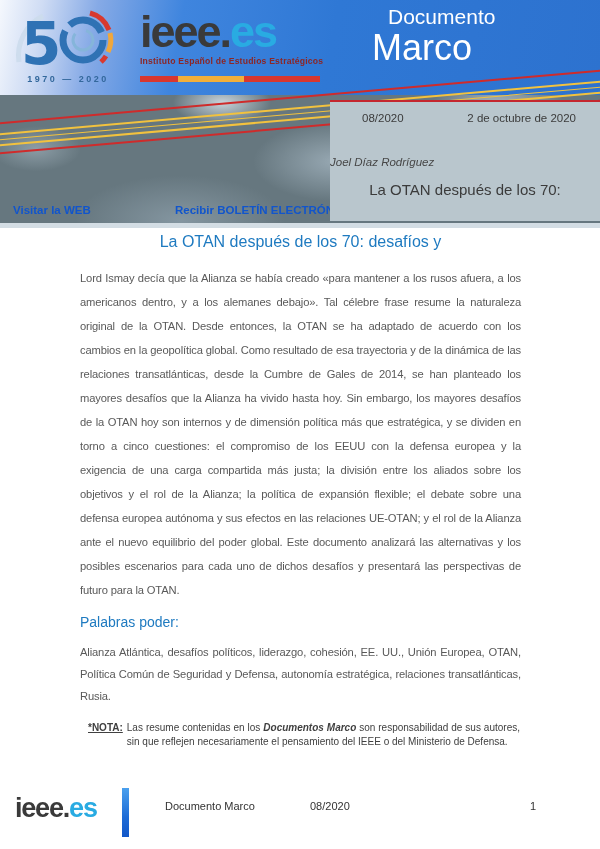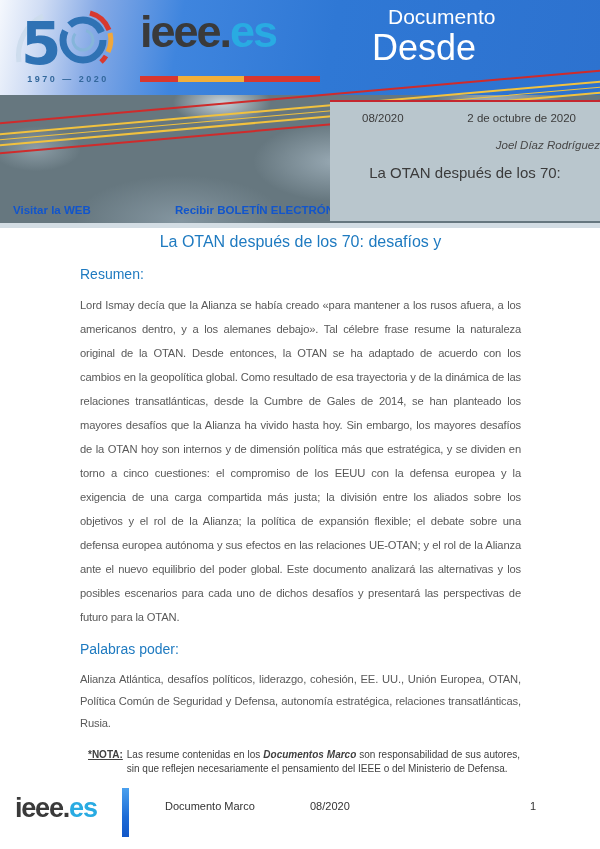--- a/index.html
+++ b/index.html
@@ -58,21 +58,21 @@
   }
   .link-web { left:13px; }
   .link-news { left:175px; }
 
   .metabox {
     position:absolute; left:330px; top:100px; width:270px; height:121px;
     background:#b9c6cd; border-top:2px solid #c4262e;
     color:#3b3b3b;
   }
   .meta-row { display:flex; justify-content:space-between; padding:10px 24px 0 32px; font-size:11.5px; }
-  .meta-author { text-align:right; font-style:italic; font-size:11.5px; color:#474747; margin-top:15px; }
+  .meta-author { text-align:left; font-style:italic; font-size:11.5px; color:#474747; margin-top:32px; }
   .meta-title { text-align:center; font-size:15px; margin-top:11px; line-height:1.45; }
 
   
   .body-flow { position:absolute; top:231px; left:80px; width:441px; color:#595959; }
   .art-title {
     text-align:center; color:#1e7ac0; font-size:16px; font-weight:normal;
     line-height:1.35; margin-bottom:13px;
   }
   .blue-h { color:#1e7ac0; font-size:14px; font-weight:normal; margin-bottom:11px; }
   .para {
@@ -109,30 +109,31 @@
         <circle cx="74" cy="38" r="10" fill="none" stroke="#85b5da" stroke-width="3" stroke-dasharray="38 12"></circle>
         <path d="M 81 11 A 28 28 0 0 1 100 28" fill="none" stroke="#d8392f" stroke-width="5"></path>
         <path d="M 101 31 A 28 28 0 0 1 99 50" fill="none" stroke="#f0a73c" stroke-width="5"></path>
         <path d="M 97 54 A 28 28 0 0 1 92 60" fill="none" stroke="#d8392f" stroke-width="5"></path>
       </svg>
       <div class="years">1970 — 2020</div>
     </div>
 
     <div class="ieee-logo">
       <div class="brand"><span>ieee.</span><span class="es">es</span></div>
+      <div class="ieee-sub">Instituto Español de Estudios Estratégicos</div>
       <div class="flagbar">
         <span class="r1"></span>
           <span class="y"></span>
           <span class="r2"></span>
       </div>
     </div>
 
     <div class="doctype">
       <div class="l1">Documento</div>
-      <div class="l2">Desde</div>
+      <div class="l2">Marco</div>
     </div>
   </div>
 
   <div class="map">
     <a class="maplink link-web">Visitar la WEB</a>
     <a class="maplink link-news">Recibir BOLETÍN ELECTRÓNICO</a>
   </div>
 
   <div class="swoosh">
     <div class="ln red1"></div>
@@ -153,21 +154,20 @@
     </div>
   </div>
 
   <div class="strip"></div>
 
   <div class="body-flow">
     <div class="art-title">
       <div>La OTAN después de los 70: desafíos y</div>
     </div>
 
-    <div class="blue-h">Resumen:</div>
     <p class="para">Lord Ismay decía que la Alianza se había creado «para mantener a los rusos afuera, a los americanos dentro, y a los alemanes debajo». Tal célebre frase resume la naturaleza original de la OTAN. Desde entonces, la OTAN se ha adaptado de acuerdo con los cambios en la geopolítica global. Como resultado de esa trayectoria y de la dinámica de las relaciones transatlánticas, desde la Cumbre de Gales de 2014, se han planteado los mayores desafíos que la Alianza ha vivido hasta hoy. Sin embargo, los mayores desafíos de la OTAN hoy son internos y de dimensión política más que estratégica, y se dividen en torno a cinco cuestiones: el compromiso de los EEUU con la defensa europea y la exigencia de una carga compartida más justa; la división entre los aliados sobre los objetivos y el rol de la Alianza; la política de expansión flexible; el debate sobre una defensa europea autónoma y sus efectos en las relaciones UE-OTAN; y el rol de la Alianza ante el nuevo equilibrio del poder global. Este documento analizará las alternativas y los posibles escenarios para cada uno de dichos desafíos y presentará las perspectivas de futuro para la OTAN.</p>
 
     <div class="blue-h">Palabras poder:</div>
     <p class="para kw">Alianza Atlántica, desafíos políticos, liderazgo, cohesión, EE. UU., Unión Europea, OTAN, Política Común de Seguridad y Defensa, autonomía estratégica, relaciones transatlánticas, Rusia.</p>
 
     <div class="nota">
       <span class="nota-label">*NOTA:</span>
       <span class="nota-text"><span>Las resume contenidas en los </span><b><i>Documentos Marco</i></b><span> son responsabilidad de sus autores, sin que reflejen necesariamente el pensamiento del IEEE o del Ministerio de Defensa.</span></span>
     </div>
   </div>

